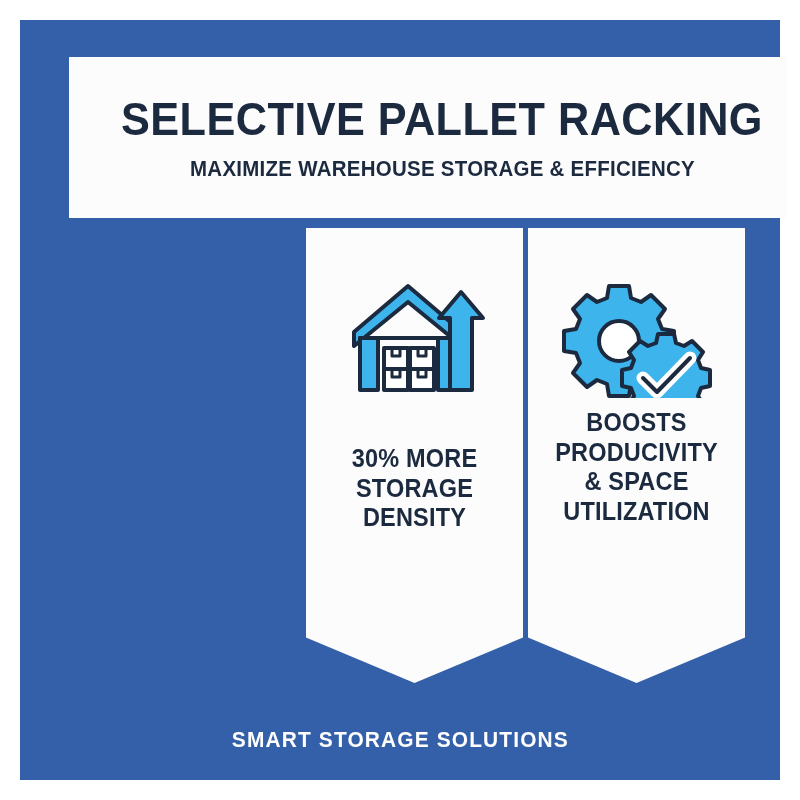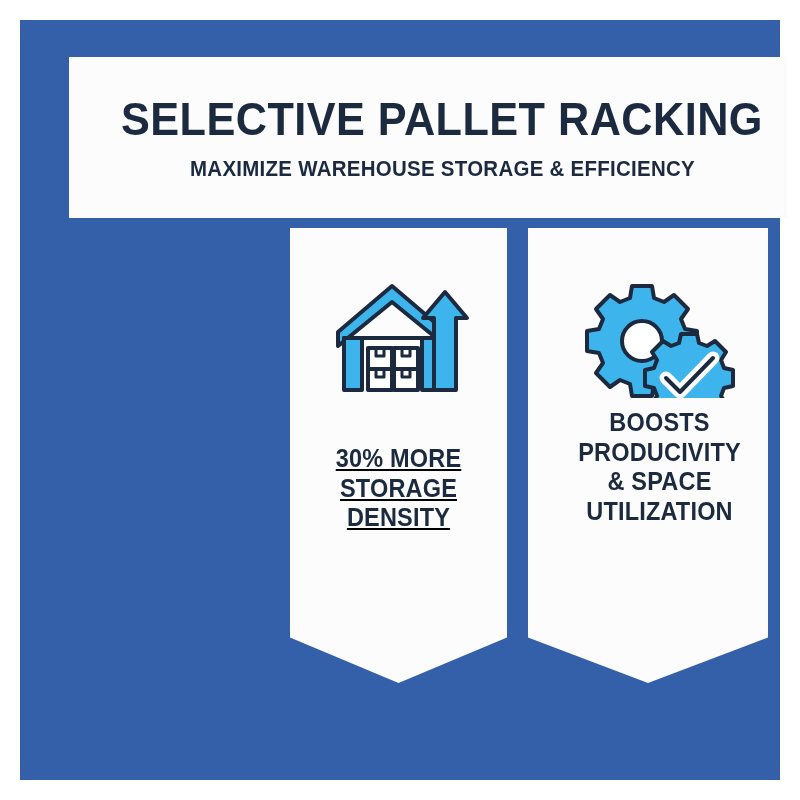--- a/index.html
+++ b/index.html
@@ -79,22 +79,22 @@
     width: 217px;
     height: 455px;
     background: #FCFCFC;
     -webkit-clip-path: polygon(0 0, 100% 0, 100% 90%, 50% 100%, 0 90%);
     clip-path: polygon(0 0, 100% 0, 100% 90%, 50% 100%, 0 90%);
     display: flex;
     flex-direction: column;
     align-items: center;
   }
   .panel-1 { left: 0px; }
-  .panel-2 { left: 235px; text-decoration: underline; }
-  .panel-3 { left: 473px; padding-left: 23px; }
+  .panel-2 { left: 251px; }
+  .panel-3 { left: 473px; }
 
   .panel-icon {
     margin-top: 50px;
     height: 120px;
     display: flex;
     align-items: center;
     justify-content: center;
   }
   .panel-caption {
     margin-top: 24px;
@@ -210,14 +210,17 @@
       <div class="panel-caption">
         <div>BOOSTS</div>
         <div>PRODUCIVITY</div>
         <div>&amp; SPACE</div>
         <div>UTILIZATION</div>
       </div>
     </div>
 
   </div>
 
+  <div class="footer">
+    <div class="footer-text">SMART STORAGE SOLUTIONS</div>
+  </div>
 
 </div>
 
 </body></html>

